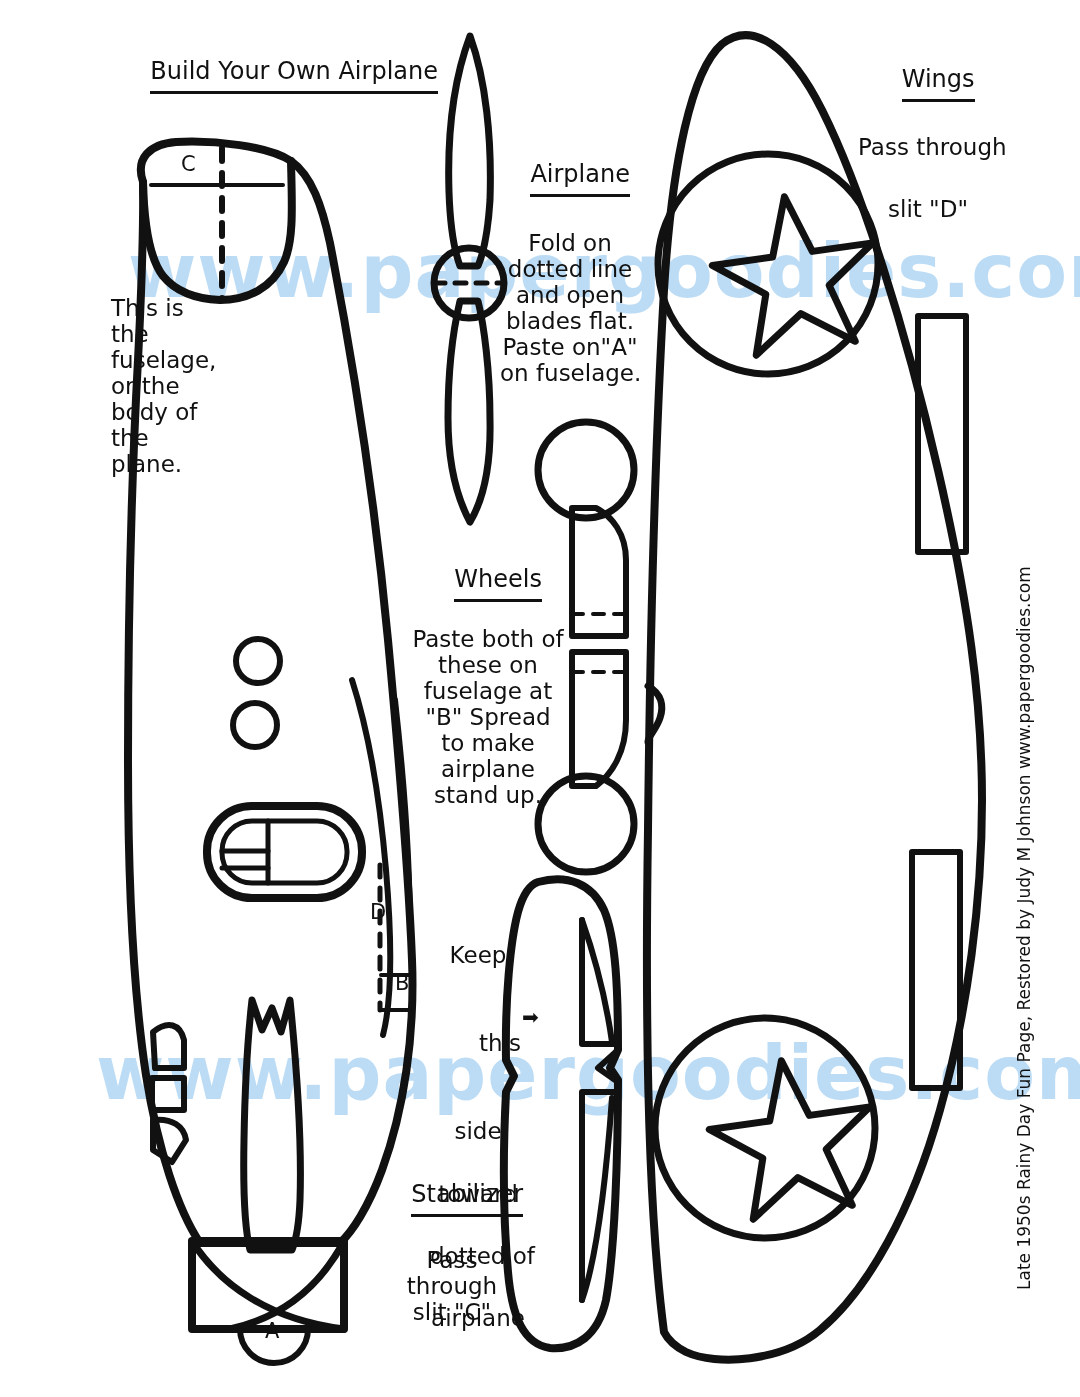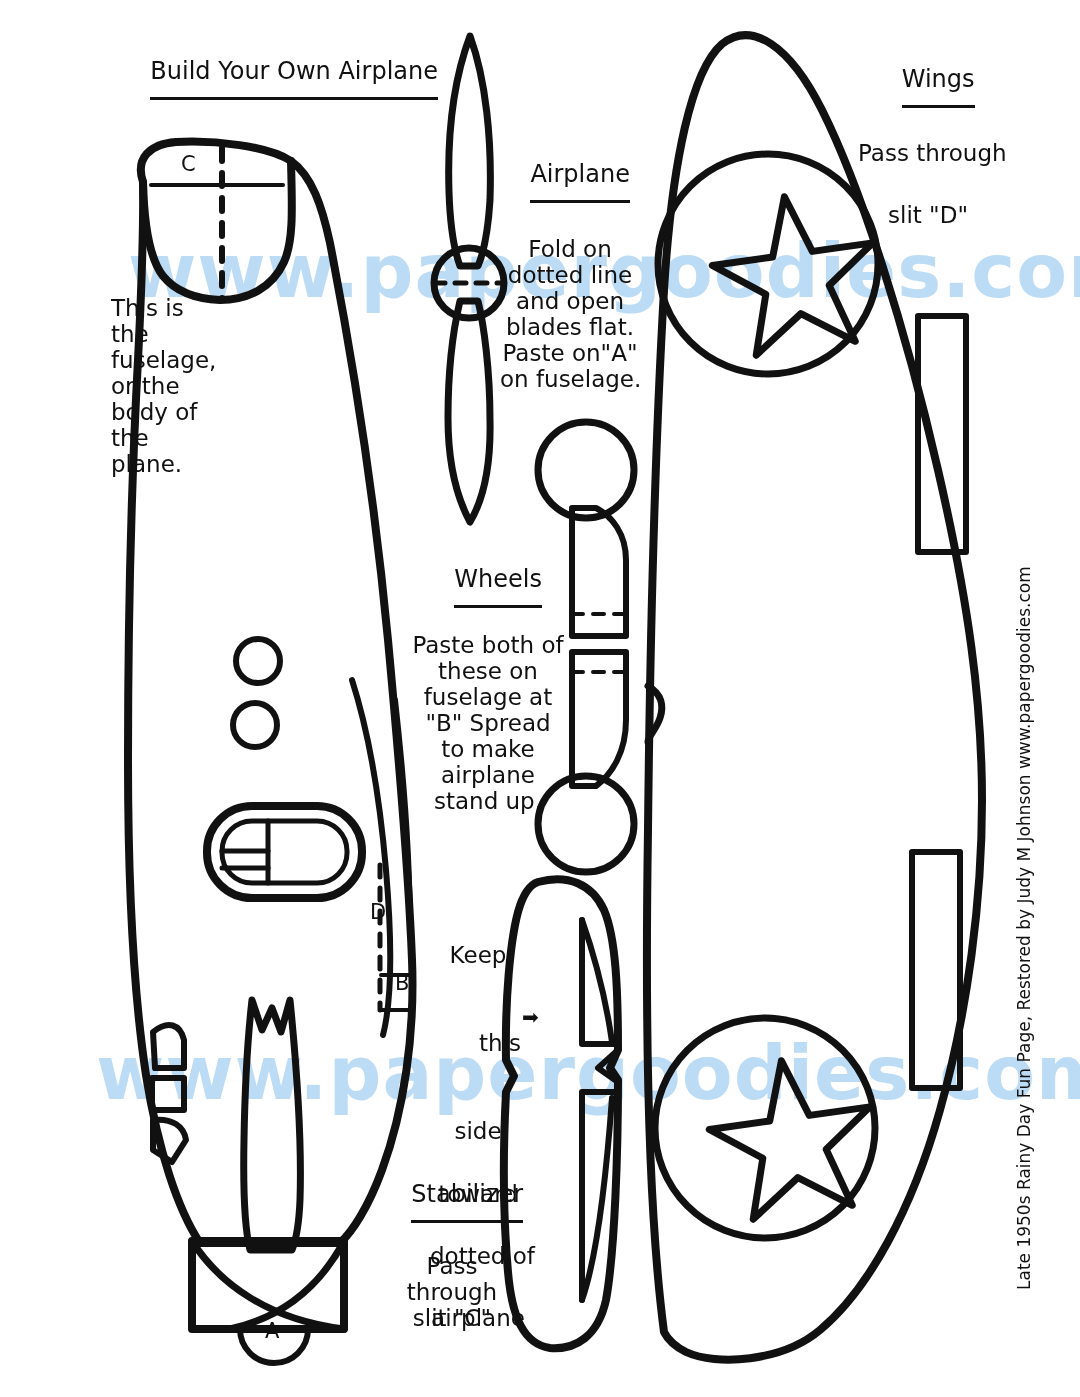--- a/index.html
+++ b/index.html
@@ -47,21 +47,21 @@
     font-family: "DejaVu Sans", sans-serif;
     color: #111111;
     line-height: 1.13;
     white-space: pre;
     text-align: center;
   }
   .hw.left { text-align: left; }
   .heading {
     font-size: 24px;
     border-bottom: 3px solid #111;
-    padding-bottom: 12px;
+    padding-bottom: 6px;
     display: inline-block;
     white-space: nowrap;
   }
   .sub {
     font-size: 23px;
   }
   
   #copyright {
     position: absolute;
     left: 1014px;

